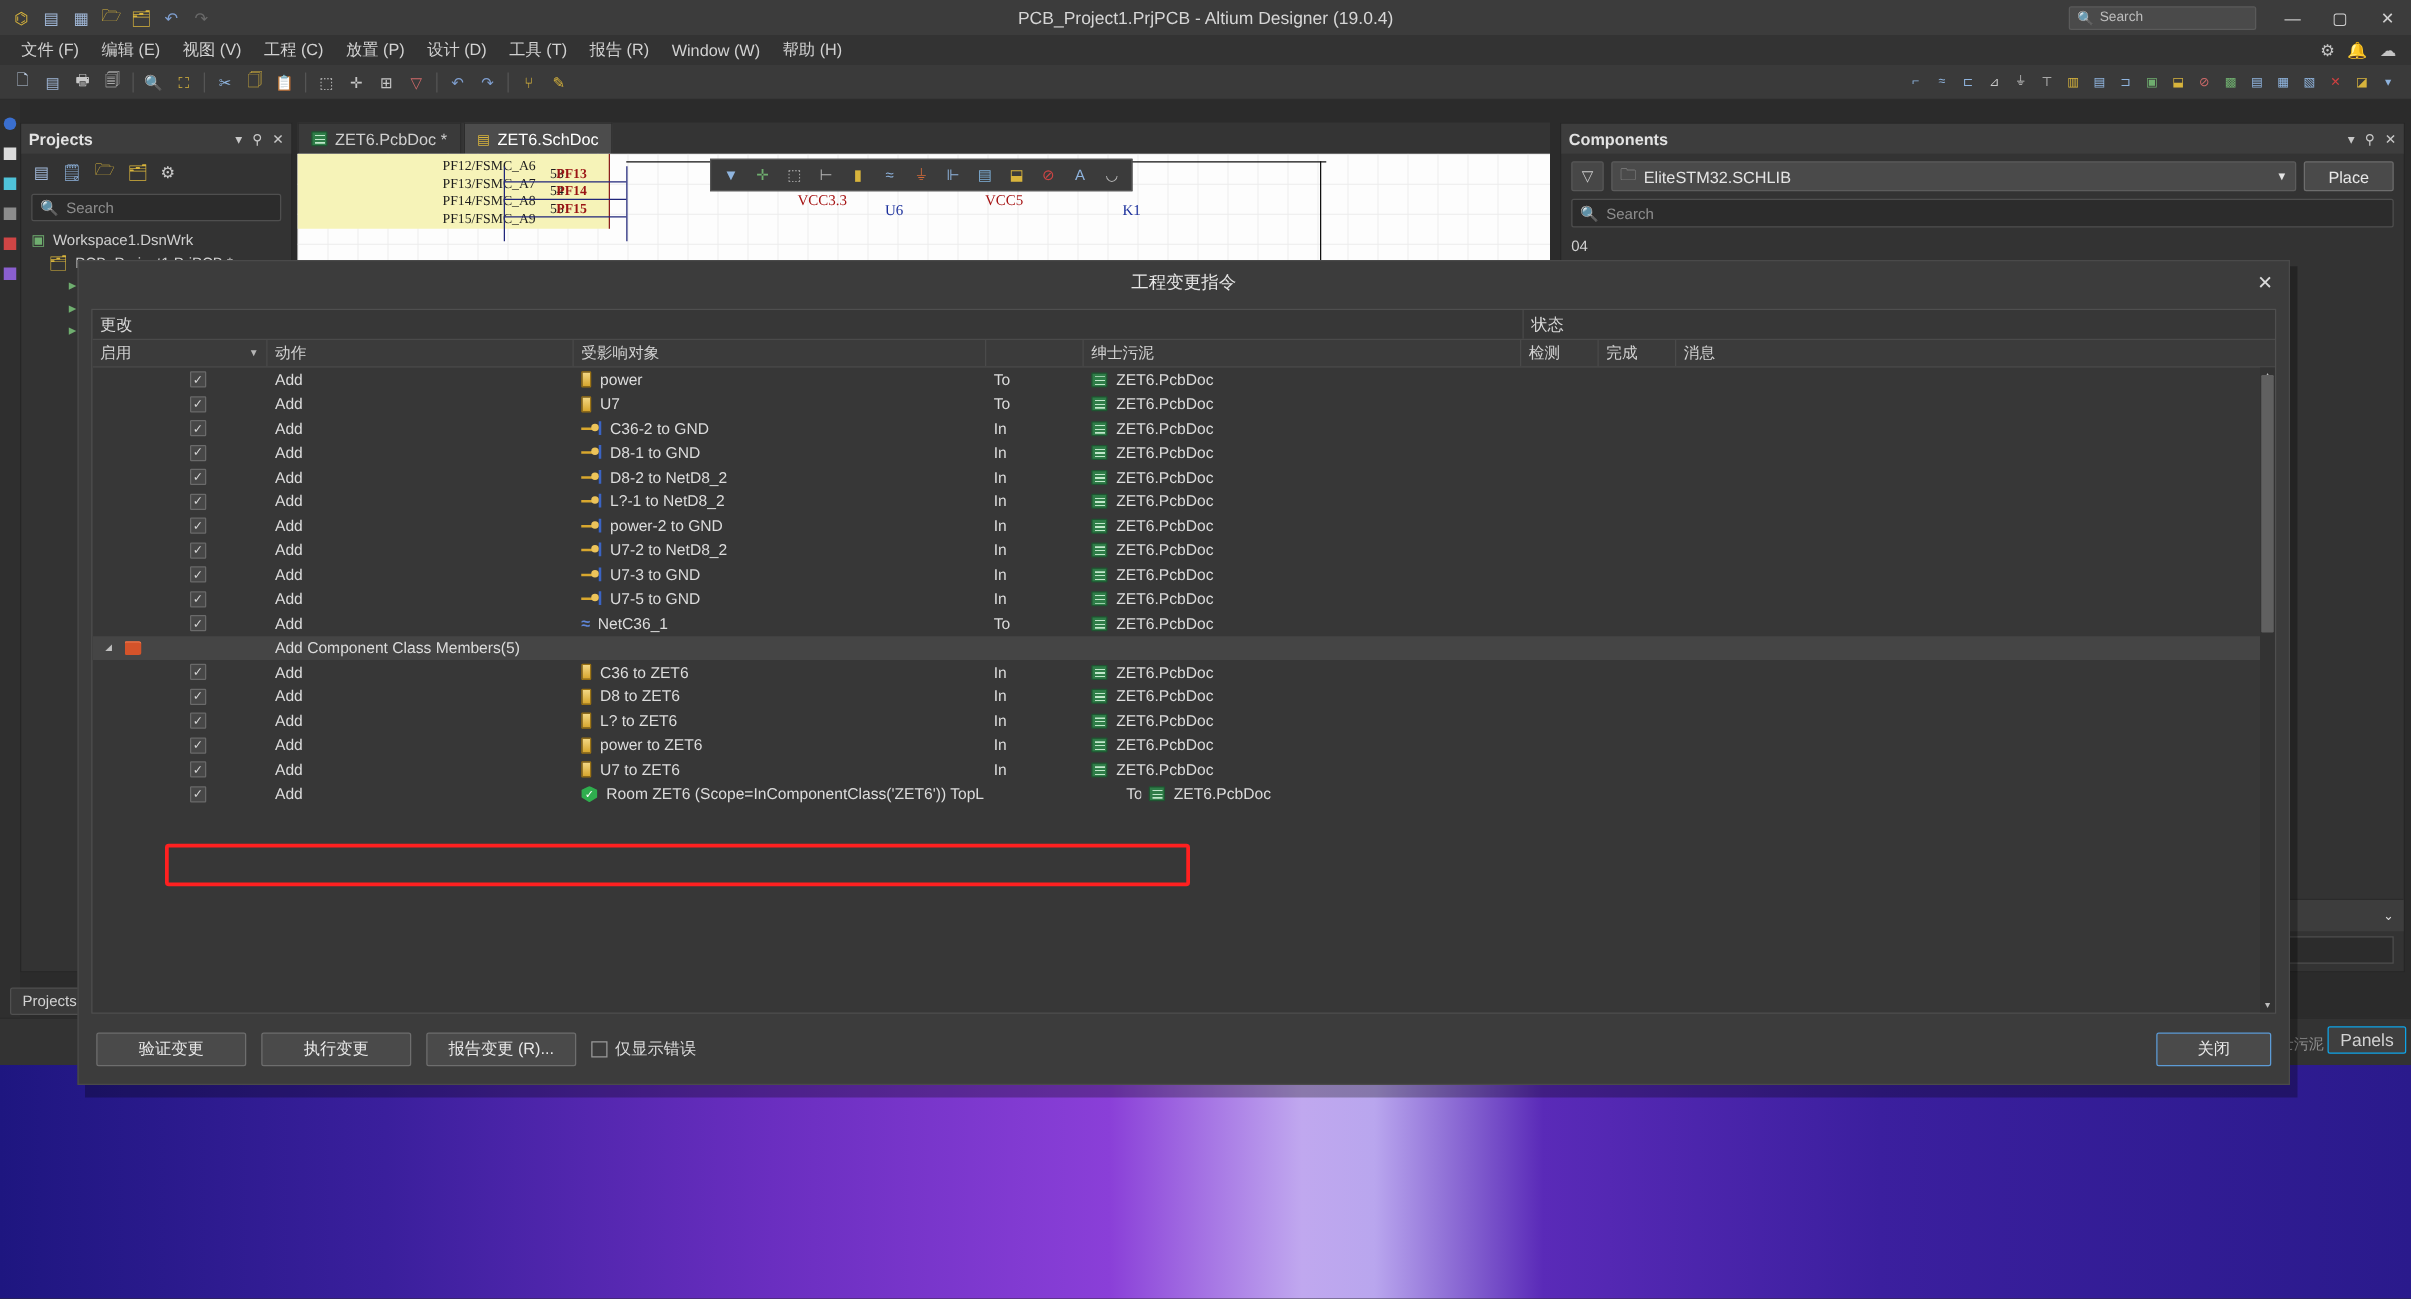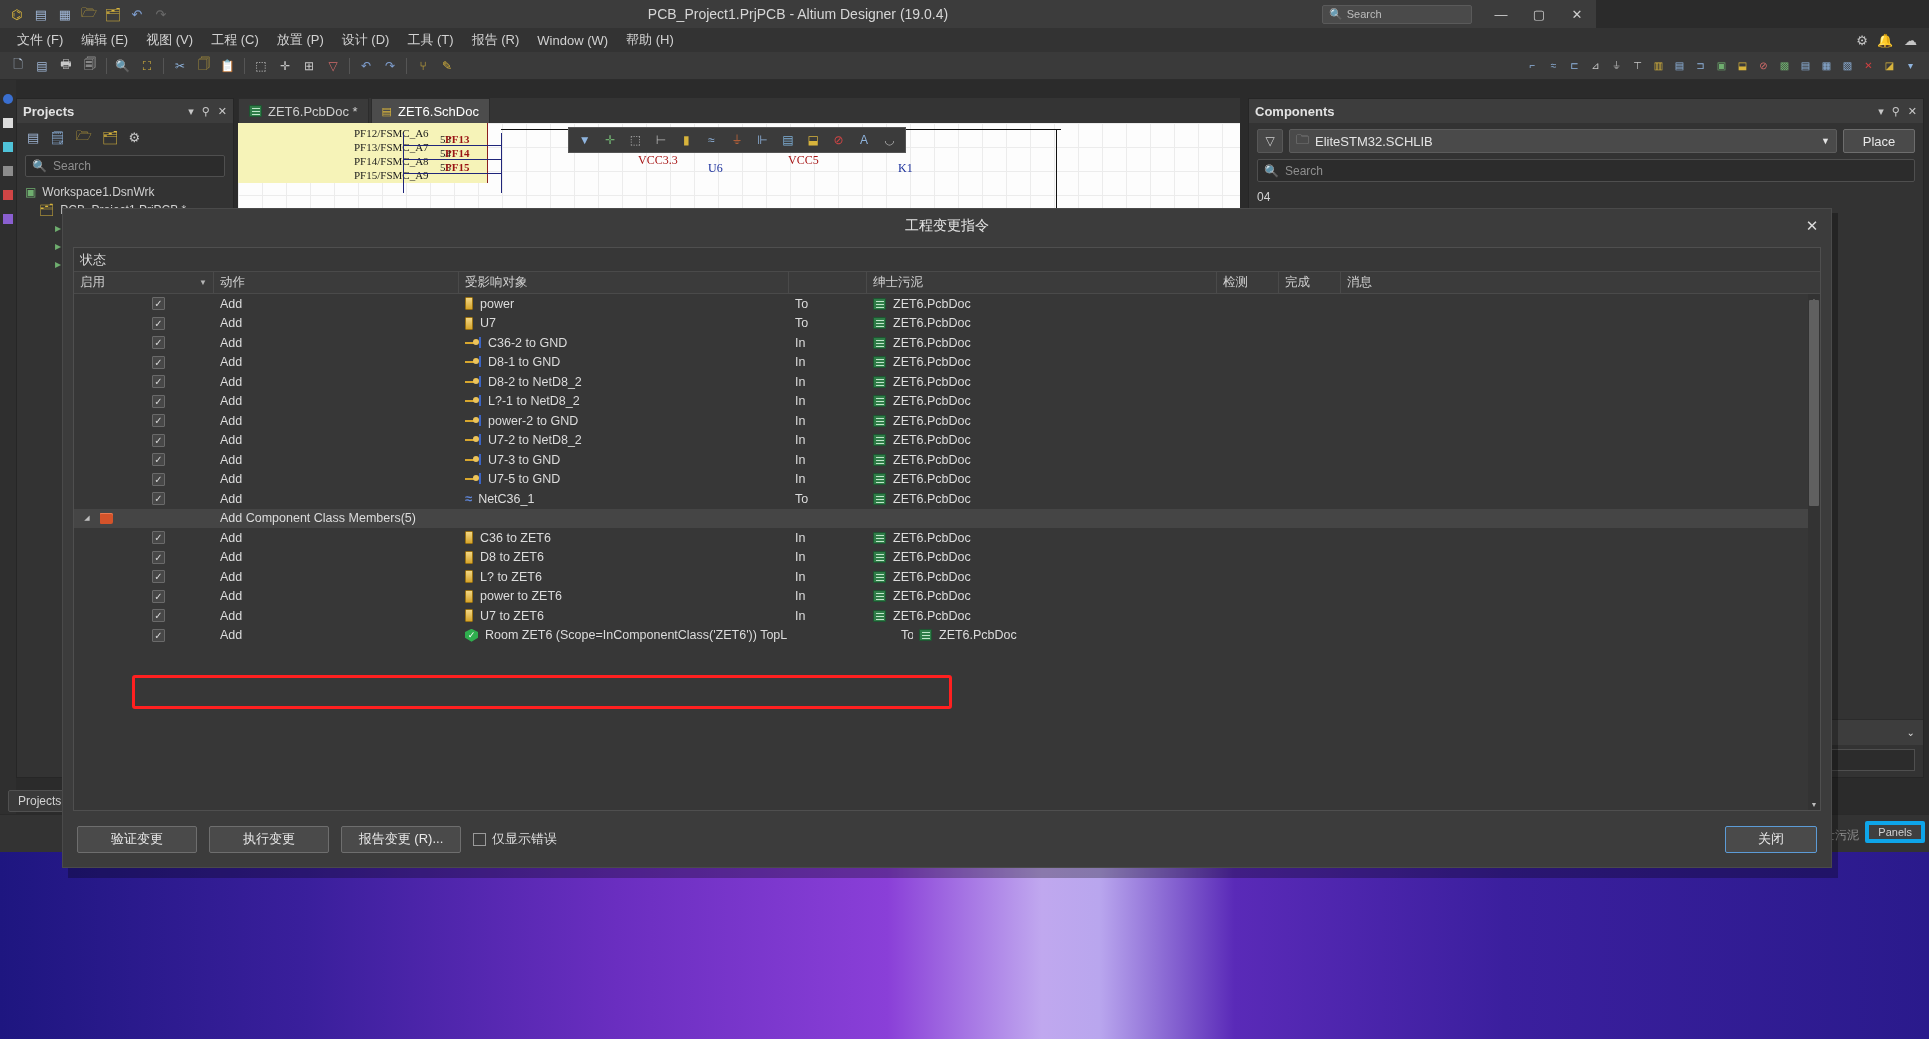--- a/index.html
+++ b/index.html
@@ -6,21 +6,21 @@
   html, body {
     width: 1929px; height: 1039px;
     background: #2b2b2b;
     font-family: "Liberation Sans", sans-serif;
     overflow: hidden;
   }
   body { position: relative; }
 
   
   .titlebar {
-    position: absolute; left: 0; top: 0; width: 1596px; height: 28px;
+    position: absolute; left: 0; top: 0; width: 1929px; height: 28px;
     background: #3c3c3c; display: flex; align-items: center;
   }
   .title-text {
     position: absolute; left: 0; right: 0; text-align: center;
     font-size: 14px; color: #d6d6d6; line-height: 28px;
   }
   .tb-search {
     position: relative; z-index: 3;
     margin-left: auto; margin-right: 10px;
     width: 150px; height: 19px; background: #4a4a4a;
@@ -234,22 +234,22 @@
   .btab.active { background: #4f4f4f; color: #ffffff; font-weight: bold; }
 
   
   .statusbar {
     position: absolute; left: 0; top: 814px; width: 1929px; height: 38px;
     background: #333333; border-top: 1px solid #2a2a2a; display: flex; align-items: center;
   }
   .sb-sep { width: 1px; height: 38px; background: #464646; }
   .sb-panels {
     position: absolute; right: 4px; top: 6px; height: 22px; padding: 0 9px;
-    background: #3f3f3f; border: 4px solid #0ea5e9; display: flex; align-items: center;
-    font-size: 11px; color: #d2d2d2; border-radius: 2px;
+    background: #3f3f3f; border: 1px solid #0ea5e9; display: flex; align-items: center;
+    font-size: 14px; color: #d2d2d2; border-radius: 2px;
   }
   .watermark {
     position: absolute; right: 70px; top: 12px; font-size: 12px; color: #8f8f8f;
   }
 
   
   .taskbar {
     position: absolute; left: 0; top: 852px; width: 1929px; height: 187px;
     background: linear-gradient(90deg,#1e1680 0%,#3a1f9c 16%,#6a2ec0 32%,#8a3fd8 46%,#c0a8ef 54%,#b9a6ee 57%,#5a2ab8 64%,#3b1f9e 78%,#2a1a8c 100%);
   }
@@ -678,20 +678,21 @@
 <div class="dialog">
 
   <div class="dlg-title">
     <span class="dlg-title-text">工程变更指令</span>
     <span class="dlg-close">✕</span>
   </div>
 
   <div class="grid-wrap">
 
     <div class="grp-header">
+      <div class="g1">更改</div>
       <div class="g2">状态</div>
     </div>
 
     <div class="col-header">
       <div class="ch c-enable">
         <span>启用</span>
         <span class="sort-caret">▼</span>
       </div>
       <div class="ch c-action">动作</div>
       <div class="ch c-object">受影响对象</div>

